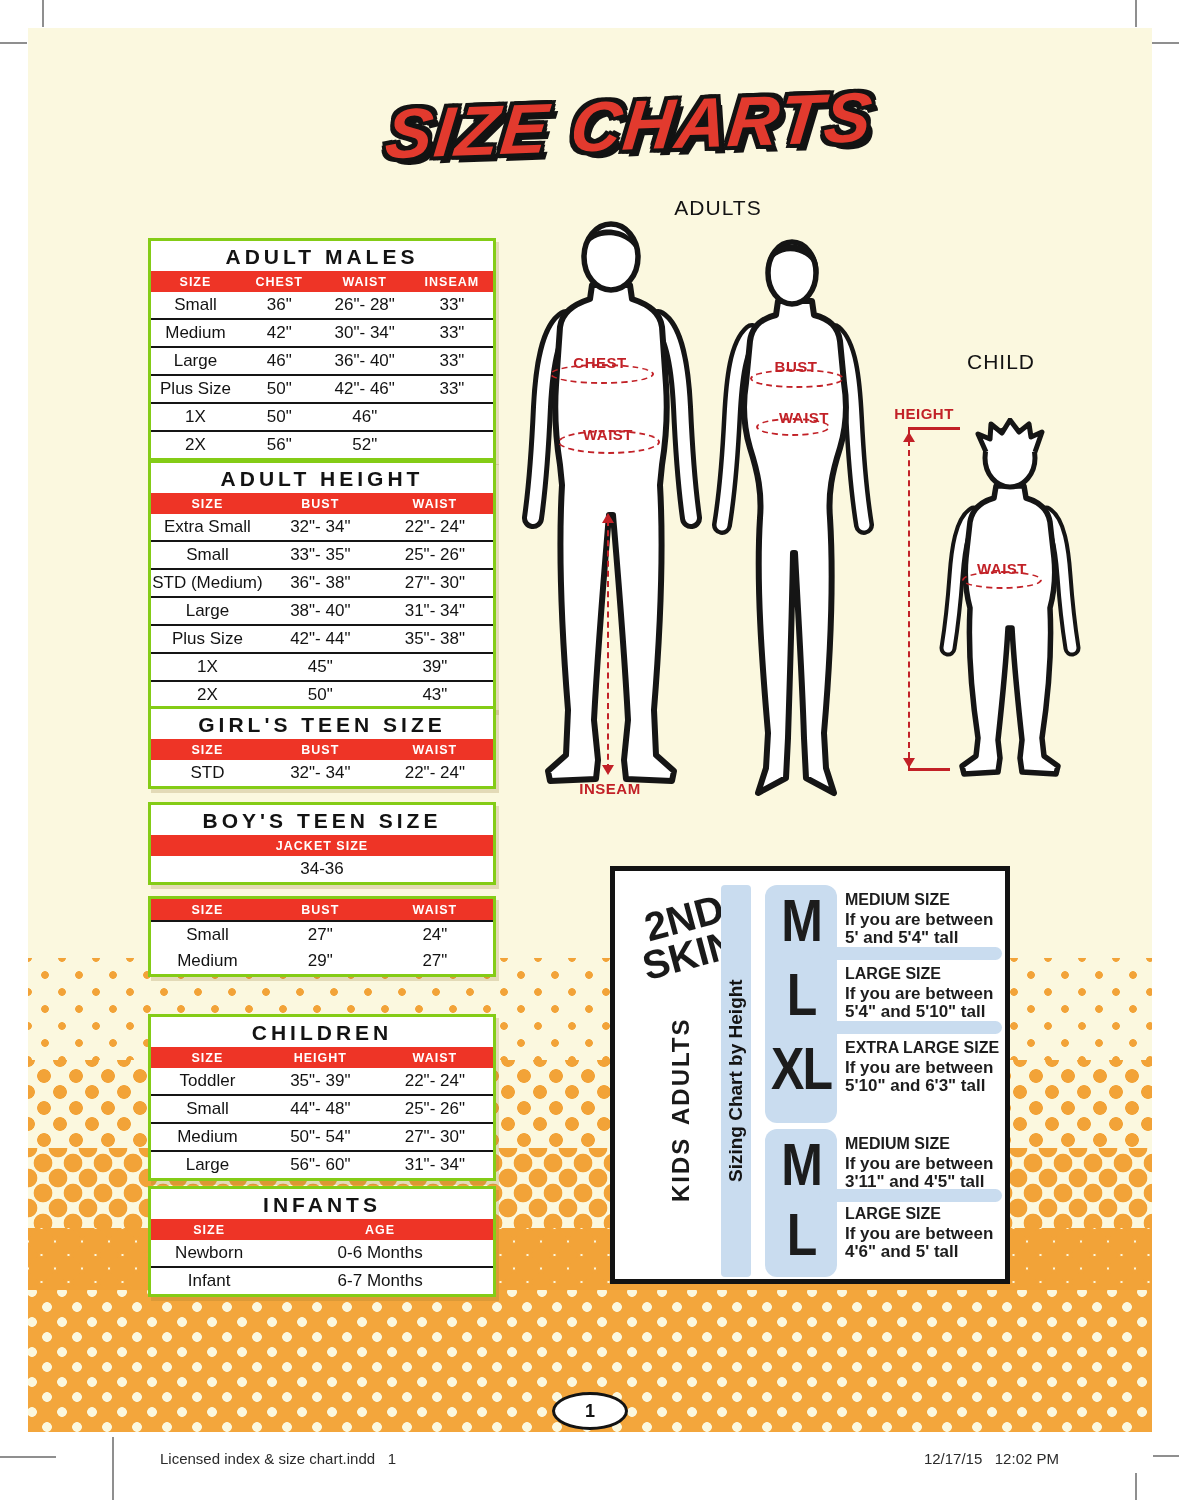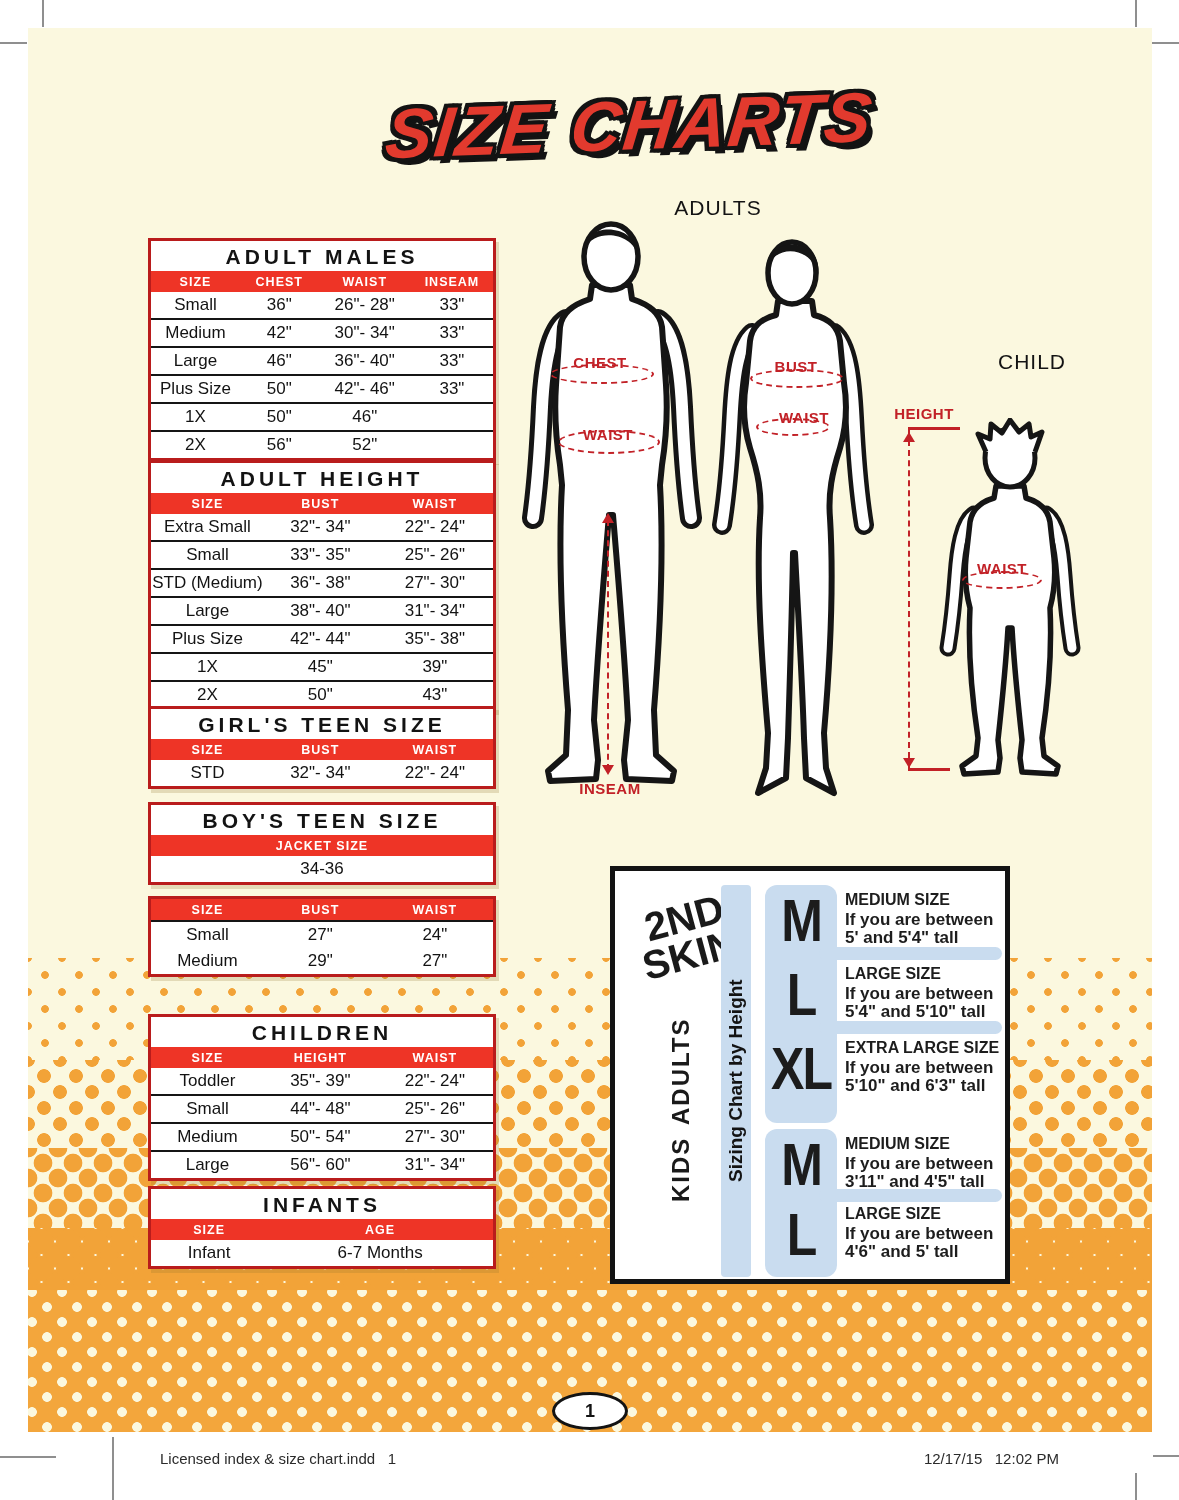--- a/index.html
+++ b/index.html
@@ -33,24 +33,24 @@
       font-style:italic;font-weight:900;font-size:70px;letter-spacing:2px;color:#E23A2E;
       transform:rotate(-2deg) skewX(-8deg);white-space:nowrap;
       text-shadow:-4px -4px 0 #131313,4px -4px 0 #131313,-4px 4px 0 #131313,4px 4px 0 #131313,
                   0 -4px 0 #131313,0 4px 0 #131313,-4px 0 0 #131313,4px 0 0 #131313,7px 7px 0 #131313;}
   .grp-label{position:absolute;z-index:2;font-size:21px;letter-spacing:1px;color:#131313;text-align:center;width:200px;}
 
   
   .fig{position:absolute;z-index:2;}
 
   
-  .tbl{position:absolute;left:120px;width:342px;background:#fff;border:3px solid #b91c1c;z-index:2;
+  .tbl{position:absolute;left:120px;width:342px;background:#fff;border:3px solid #84cc16;z-index:2;
        box-shadow:3px 4px 0 rgba(140,115,40,.22);}
   .tbl-title{height:30px;line-height:32px;text-align:center;font-weight:800;font-size:21px;letter-spacing:4px;color:#131313;}
-  .tbl-head{display:flex;height:21px;background:#EE3426;justify-content:flex-end;}
+  .tbl-head{display:flex;height:21px;background:#EE3426;}
   .tbl-head span{display:block;line-height:22px;text-align:center;color:#fff;font-weight:800;font-size:12.5px;letter-spacing:1px;}
   .tbl-row{display:flex;height:26px;border-top:2px solid #151515;}
   .tbl-row:nth-of-type(3){border-top:none;}
   .tbl-row span{display:block;line-height:26px;text-align:center;font-size:17px;color:#131313;}
 
   
   .m-ellipse{position:absolute;border:2.5px dashed #C22127;border-radius:50%;z-index:3;}
   .m-label{position:absolute;z-index:3;color:#C22127;font-weight:800;font-size:15px;letter-spacing:.5px;text-align:center;white-space:nowrap;}
   .m-vline{position:absolute;border-left:2.5px dashed #C22127;z-index:3;width:0;}
   .m-hline{position:absolute;height:2.5px;background:#C22127;z-index:3;}
@@ -107,21 +107,21 @@
   <div class="page">
 
     <div class="band b1"></div>
     <div class="band b2"></div>
     <div class="band b3"></div>
     <div class="band b4"></div>
     <div class="band bsolid"></div>
 
     <div class="main-title">SIZE CHARTS</div>
     <div class="grp-label" style="left:590px;top:168px;">ADULTS</div>
-    <div class="grp-label" style="left:904px;top:322px;">CHILD</div>
+    <div class="grp-label" style="left:873px;top:322px;">CHILD</div>
 
     <svg class="fig" style="left:482px;top:187px;" width="205" height="590" viewBox="0 0 205 590">
       <path d="M56 105 C40 115,34 152,32 192 C30 237,28 267,23 303" fill="none" stroke="#151515" stroke-width="22" stroke-linecap="round"></path>
       <path d="M148 105 C164 115,170 152,172 192 C174 237,176 267,181 303" fill="none" stroke="#151515" stroke-width="22" stroke-linecap="round"></path>
       <path d="M56 105 C40 115,34 152,32 192 C30 237,28 267,23 303" fill="none" stroke="#ffffff" stroke-width="12" stroke-linecap="round"></path>
       <path d="M148 105 C164 115,170 152,172 192 C174 237,176 267,181 303" fill="none" stroke="#ffffff" stroke-width="12" stroke-linecap="round"></path>
       <path d="M82 70 L80 84 C62 90,52 98,50 112 L46 170 C44 200,46 225,50 250 L52 270 C48 340,52 420,58 495 L56 540 L38 556 L40 566 L86 564 L88 545 L84 505 C88 430,94 360,99 300 L103 300 C108 360,114 430,118 505 L114 545 L116 564 L162 566 L164 556 L146 540 L144 495 C150 420,154 340,150 270 L152 250 C156 225,158 200,156 170 L152 112 C150 98,140 90,122 84 L120 70 Z" fill="#ffffff" stroke="#151515" stroke-width="6" stroke-linejoin="round"></path>
       <ellipse cx="101" cy="42" rx="27" ry="33" fill="#ffffff" stroke="#151515" stroke-width="5.5"></ellipse>
       <path d="M74 34 C74 6,128 8,128 40 C122 18,86 12,74 34 Z" fill="#151515"></path>
     </svg>
@@ -324,20 +324,24 @@
           <span style="width: 33%;">Large</span>
           <span style="width: 33%;">56"- 60"</span>
           <span style="width: 34%;">31"- 34"</span>
         </div>
       </div>
     <div class="tbl" style="top:1158px;">
         <div class="tbl-title">INFANTS</div>
         <div class="tbl-head">
           <span style="width: 34%;">SIZE</span>
           <span style="width: 66%;">AGE</span>
+        </div>
+        <div class="tbl-row">
+          <span style="width: 34%;">Newborn</span>
+          <span style="width: 66%;">0-6 Months</span>
         </div>
         <div class="tbl-row">
           <span style="width: 34%;">Infant</span>
           <span style="width: 66%;">6-7 Months</span>
         </div>
       </div>
 
     <div class="skinbox">
       <div class="brand">
         <span>2ND</span><br>

